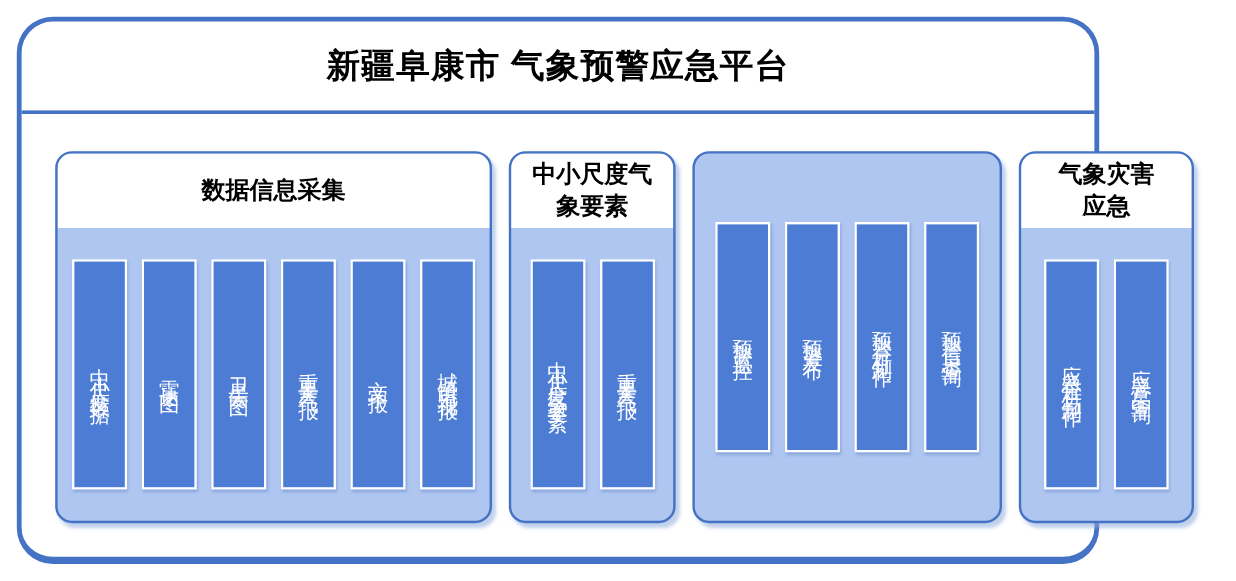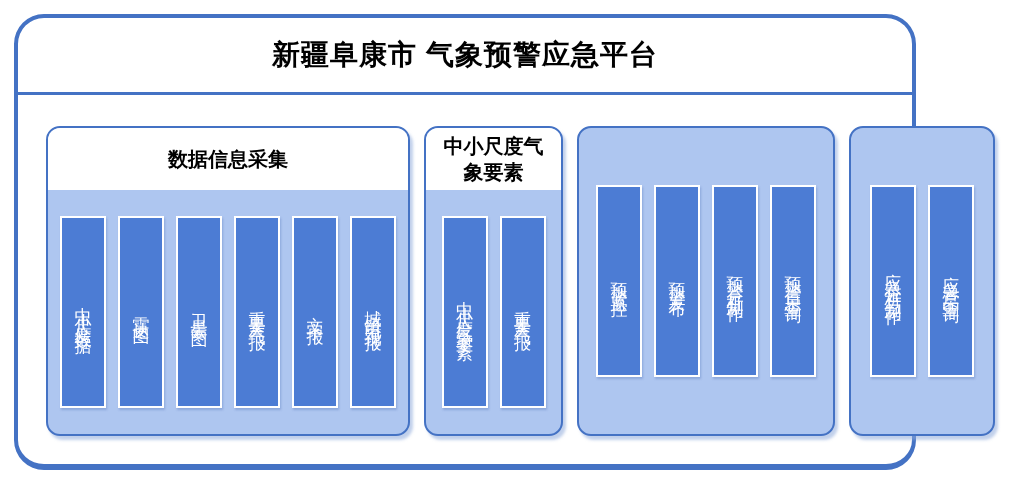--- a/index.html
+++ b/index.html
@@ -115,18 +115,21 @@
   <div class="group g3">
     <div class="gbody">
       <div class="item">预警监控</div>
       <div class="item">预警发布</div>
       <div class="item">预警分析制作</div>
       <div class="item">预警信息查询</div>
     </div>
   </div>
 
   <div class="group g4">
+    <div class="ghead">
+        <span>气象灾害应急</span>
+      </div>
     <div class="gbody">
       <div class="item">应急分析与制作</div>
       <div class="item">应急产品查询</div>
     </div>
   </div>
 </div>
 
 </body></html>

